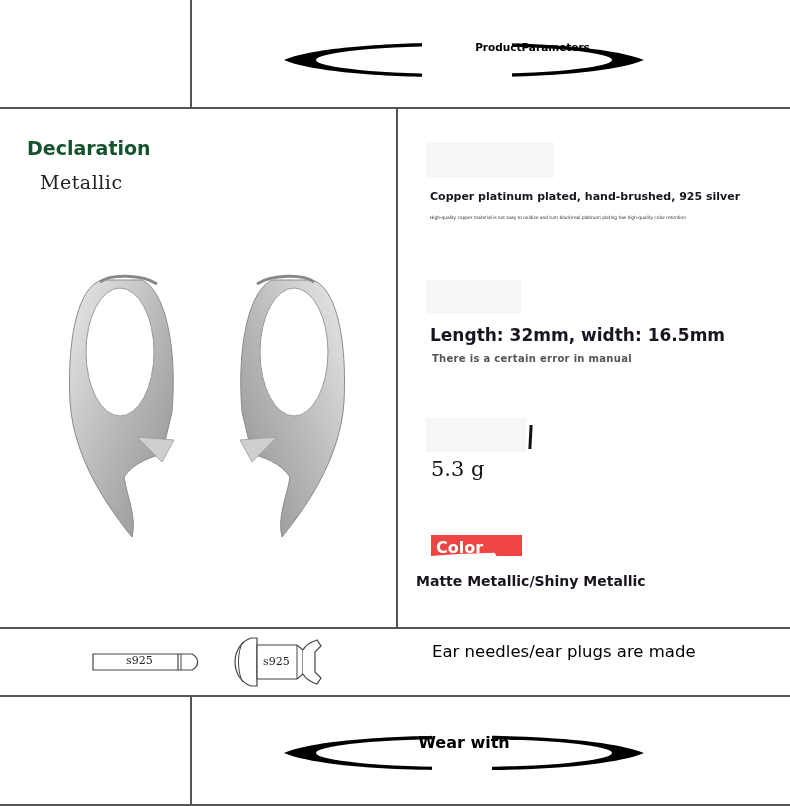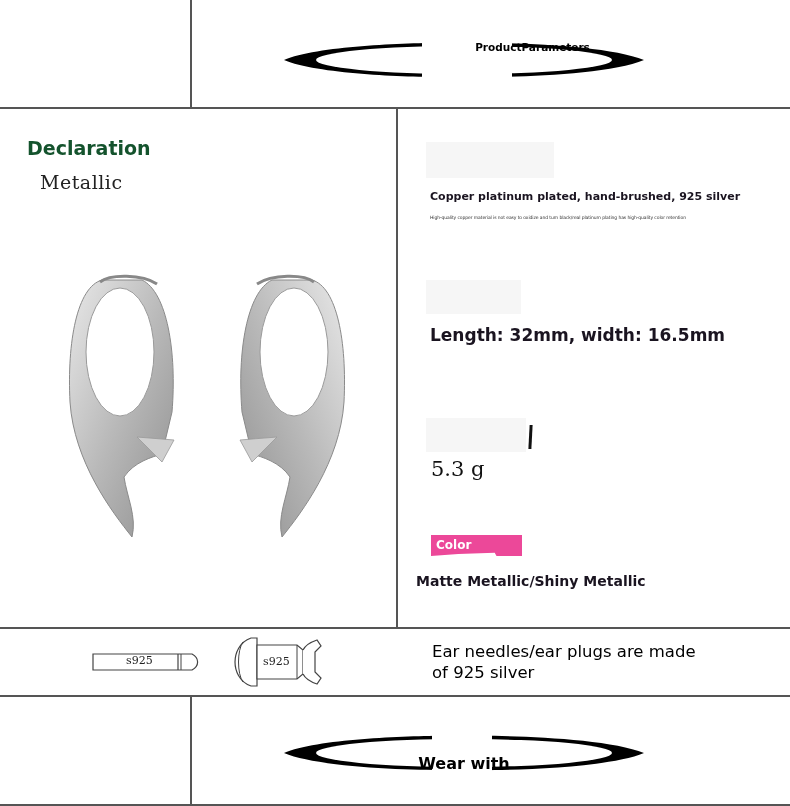--- a/index.html
+++ b/index.html
@@ -5,21 +5,21 @@
   * { margin: 0; padding: 0; box-sizing: border-box; }
   html, body { width: 790px; height: 806px; background: #ffffff; overflow: hidden; }
   body { position: relative; font-family: "Liberation Sans", sans-serif; color: #111; }
 
   .hline { position: absolute; left: 0; width: 790px; height: 2px; background: #555; }
   .vline { position: absolute; width: 2px; background: #555; }
 
   .banner { position: absolute; width: 364px; height: 40px; }
   .banner svg { position: absolute; left: 0; top: 0; }
   .banner-text { position: absolute; left: 0; top: 0; width: 100%; height: 100%;
-    display: flex; align-items: flex-end; justify-content: center;
+    display: flex; align-items: flex-start; justify-content: center;
     font-family: "DejaVu Sans", sans-serif; font-weight: bold; color: #000; text-align: center; }
 
   .decl-title { position: absolute; left: 27px; top: 137px; font-family: "DejaVu Sans", sans-serif;
     font-weight: bold; font-size: 19px; color: #14532d; }
   .decl-sub { position: absolute; left: 40px; top: 171px; font-family: "DejaVu Serif", serif;
     font-size: 19px; color: #222; letter-spacing: 0.5px; }
 
   .earrings { position: absolute; left: 62px; top: 272px; width: 290px; height: 270px; }
 
   .ghost { position: absolute; background: #f6f6f6; }
@@ -29,22 +29,22 @@
 
   .material-main { left: 430px; top: 190px; font-size: 11px; }
   .material-note { left: 430px; top: 215px; font-size: 4.5px; color: #333; font-weight: normal; letter-spacing: -0.1px; }
 
   .size-main { left: 430px; top: 325px; font-size: 17px; }
   .size-note { left: 432px; top: 352px; font-size: 10px; line-height: 14px; letter-spacing: 0.3px; }
 
   .weight-mark { position: absolute; left: 529px; top: 425px; width: 3px; height: 24px; background: #111; transform: rotate(3deg); }
   .weight-val { position: absolute; left: 431px; top: 457px; font-family: "DejaVu Serif", serif; font-size: 21px; color: #111; }
 
-  .color-tag { position: absolute; left: 431px; top: 535px; width: 91px; height: 21px; background: #ec4899;
-    color: #fff; font-family: "DejaVu Sans", sans-serif; font-weight: bold; font-size: 12px;
+  .color-tag { position: absolute; left: 431px; top: 535px; width: 91px; height: 21px; background: #ef4444;
+    color: #fff; font-family: "DejaVu Sans", sans-serif; font-weight: bold; font-size: 16px;
     padding: 3px 0 0 5px; clip-path: polygon(0 0,100% 0,100% 100%,72% 100%,70% 85%,30% 90%,0 100%); }
   .color-val { left: 416px; top: 573px; font-size: 14px; }
 
   .pin-wrap { position: absolute; left: 92px; top: 650px; width: 118px; height: 24px; }
   .plug-wrap { position: absolute; left: 233px; top: 636px; width: 90px; height: 52px; }
 
   .plug-text { position: absolute; left: 432px; top: 641px; font-family: "DejaVu Sans", sans-serif;
     font-weight: normal; font-size: 16.5px; line-height: 21px; color: #000; }
 </style>
 </head>
@@ -101,20 +101,21 @@
 
 <div class="ghost" style="left:426px; top:142px; width:128px; height:36px;"></div>
 <div class="ghost" style="left:426px; top:280px; width:95px; height:34px;"></div>
 <div class="ghost" style="left:426px; top:418px; width:100px; height:34px;"></div>
 
 <div class="spec-main material-main">Copper platinum plated, hand-brushed, 925 silver</div>
 <div class="spec-note material-note">High-quality copper material is not easy to oxidize and turn black/real platinum plating has high-quality color retention</div>
 
 <div class="spec-main size-main">Length: 32mm, width: 16.5mm</div>
 <div class="spec-note size-note">
+  <div>There is a certain error in manual</div>
 </div>
 
 <div class="weight-mark"></div>
 <div class="weight-val">5.3 g</div>
 
 <div class="color-tag">Color</div>
 <div class="spec-main color-val">Matte Metallic/Shiny Metallic</div>
 
 <div class="pin-wrap">
   <svg width="118" height="24" viewBox="0 0 118 24">
@@ -131,21 +132,20 @@
     <path d="M10,6 C4,14 4,38 10,46" fill="none" stroke="#444" stroke-width="1"></path>
     <path d="M24,9 H64 L70,14 V38 L64,43 H24 Z" fill="#fff" stroke="#444" stroke-width="1.2"></path>
     <line x1="64" y1="9" x2="64" y2="43" stroke="#444" stroke-width="1"></line>
     <path d="M70,14 C72,10 78,6 84,4 L88,10 L82,16 V36 L88,42 L84,48 C78,46 72,42 70,38" fill="#fff" stroke="#444" stroke-width="1.2"></path>
   </svg>
   <span style="position:absolute; left:30px; top:19px; font-family:'DejaVu Serif',serif; font-size:11px; color:#222;">s925</span>
 </div>
 
 <div class="plug-text">
   <div>Ear needles/ear plugs are made</div>
-  <div>of 925 silver</div>
 </div>
 
 <div class="banner" style="left:282px; top:733px;">
   <svg width="364" height="40" viewBox="0 0 364 40">
     <path d="M2,20 C40,4 150,2 182,3 C214,2 324,4 362,20 C324,36 214,38 182,37 C150,38 40,36 2,20 Z" fill="#000"></path>
     <ellipse cx="182" cy="20" rx="148" ry="14" fill="#fff"></ellipse>
     <rect x="150" y="0" width="60" height="40" fill="#fff"></rect>
   </svg>
   <div class="banner-text" style="font-size:16px;">
     <span>Wear with</span>

